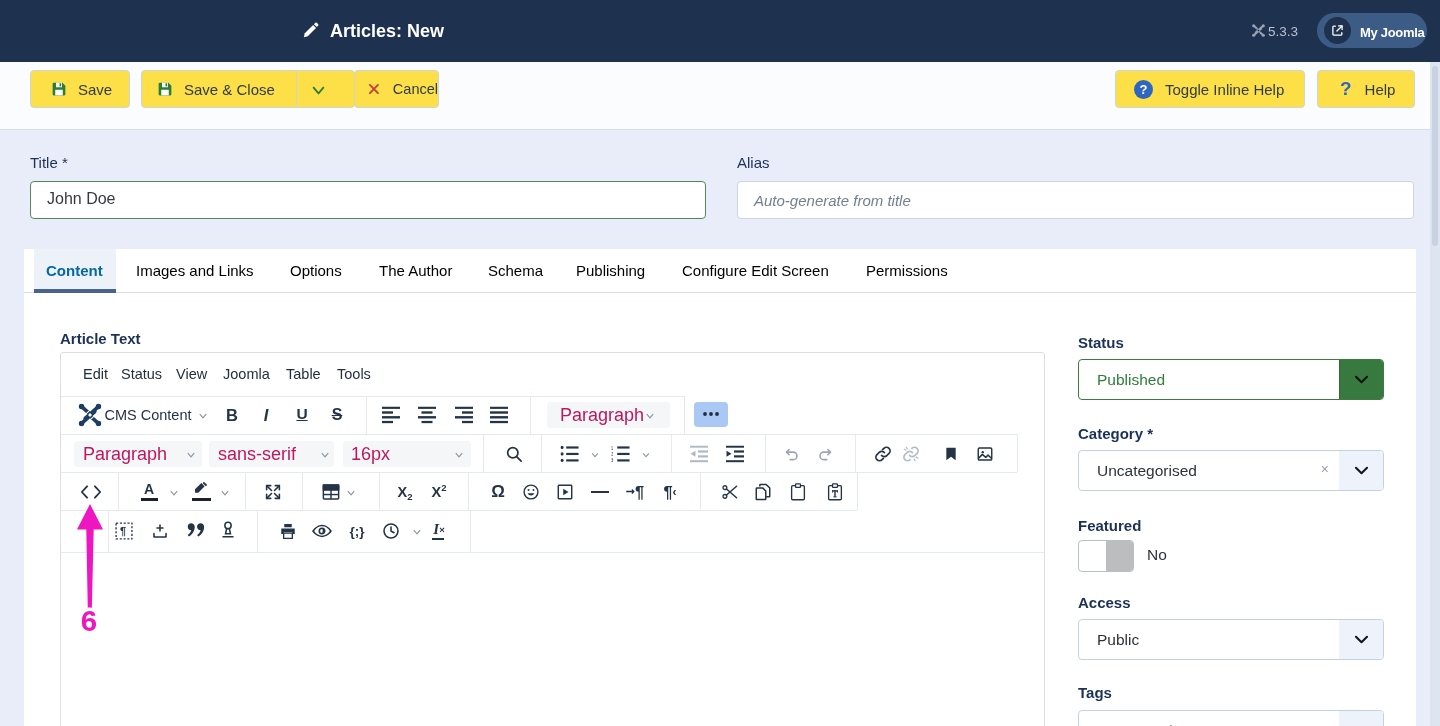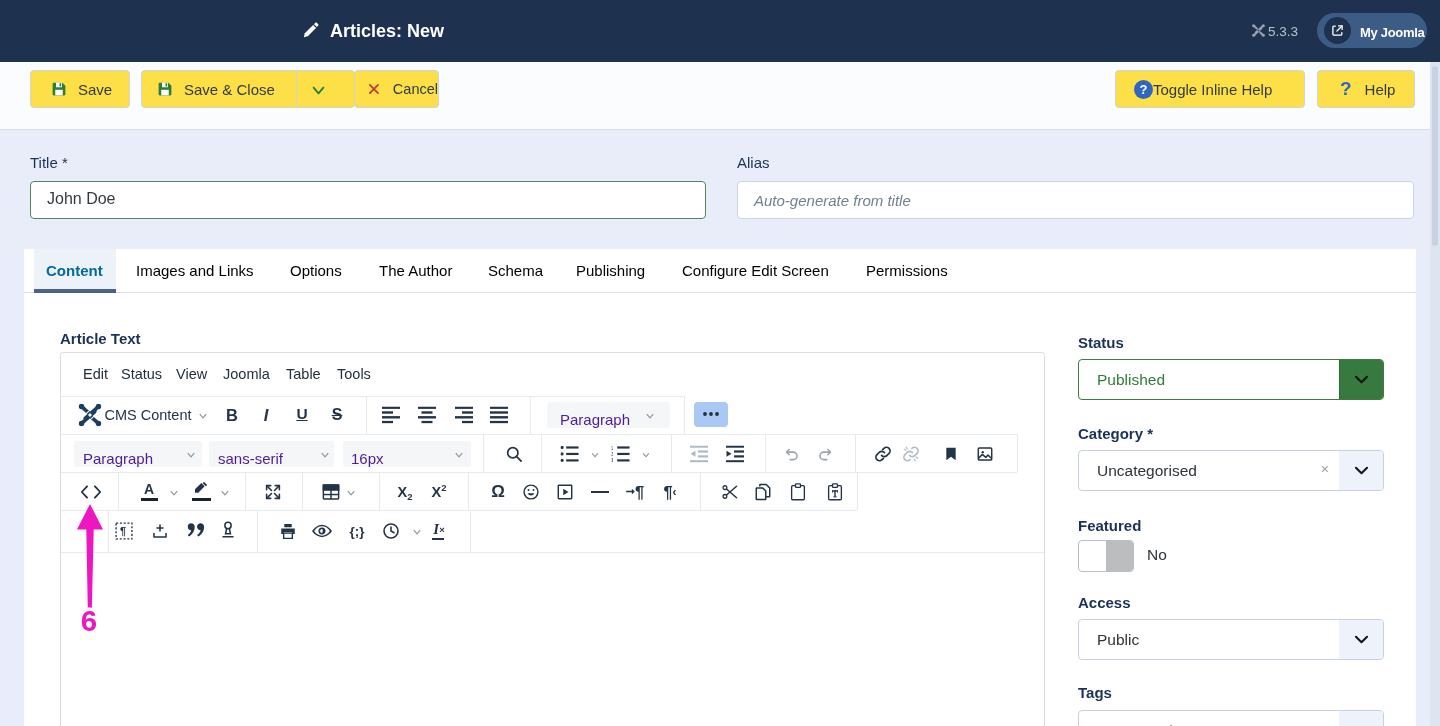--- a/index.html
+++ b/index.html
@@ -17,21 +17,21 @@
 .tab{position:absolute;top:249px;height:43px;display:flex;align-items:center;font-size:15px;color:#000000}
 
 .lbl{position:absolute;font-size:15px;font-weight:400;color:#1b3158}
 .inp{position:absolute;background:#fff;border:1px solid #ccd6e0;border-radius:4px}
 
 #ed{position:absolute;left:60px;top:352px;width:985px;height:378px;border:1px solid #d9dfe6;border-radius:3px;background:#fff}
 .mi{position:absolute;top:0;font-size:14.5px;color:#222f3e;line-height:43px}
 .ti{position:absolute;transform:translate(-50%,-50%);color:#243447;display:flex;align-items:center;justify-content:center}
 .hl{position:absolute;height:1px;background:#e5eaef}
 .vl{position:absolute;width:1px;background:#e5eaef}
-.selbox{position:absolute;background:#f4f6f8;border-radius:3px;color:#4c1d95;font-size:15px;display:flex;align-items:flex-end}
+.selbox{position:absolute;background:#f4f6f8;border-radius:3px;color:#be185d;font-size:18px;display:flex;align-items:center}
 
 .fsel{position:absolute;left:1078px;width:306px;height:41px;background:#fff;border:1px solid #c5d1df;border-radius:4px;font-size:15.5px;color:#2e3338;display:flex;align-items:center}
 .chevbox{position:absolute;right:0;top:0;bottom:0;width:44px;background:#edf2fb;border-radius:0 3px 3px 0;display:flex;align-items:center;justify-content:center}
 </style>
 </head>
 <body>
 <div id="app">
 <div id="band"></div>
 <div class="btn" style="left:30px;width:100px">
  <svg style="margin-left:19px" width="18" height="18" viewBox="0 0 24 24" fill="#2e7d36">
@@ -56,21 +56,21 @@
       </svg>
 </div>
 <div class="btn" style="left:354px;width:85px">
  <svg style="margin-left:12px" width="14" height="14" viewBox="0 0 24 24" fill="none" stroke="#c43c35" stroke-width="3.2" stroke-linecap="round">
         <path d="M5 5l14 14M19 5L5 19"></path>
       </svg>
  <span style="margin-left:12px;font-size:14.5px">Cancel</span>
 </div>
 <div class="btn" style="left:1115px;width:190px">
  <div style="margin-left:18px;width:19px;height:19px;border-radius:50%;background:#2f67c0;color:#fff;font-size:13px;font-weight:700;display:flex;align-items:center;justify-content:center">?</div>
- <span style="">Toggle Inline Help</span>
+ <span style="margin-left:12px">Toggle Inline Help</span>
 </div>
 <div class="btn" style="left:1317px;width:98px">
  <span style="margin-left:22px;color:#2f67c0;font-size:19px;font-weight:700">?</span>
  <span style="margin-left:13px">Help</span>
 </div>
 <div class="lbl" style="left:30px;top:154px">Title&nbsp;<span style="color:#1d2d50">*</span></div>
 <div class="inp" style="left:30px;top:181px;width:676px;height:38px;border-color:#55855c"></div>
 <div class="abs" style="left:47px;top:190px;font-size:16px;color:#343a40">John Doe</div>
 <div class="lbl" style="left:737px;top:154px">Alias</div>
 <div class="inp" style="left:737px;top:181px;width:677px;height:38px"></div>

